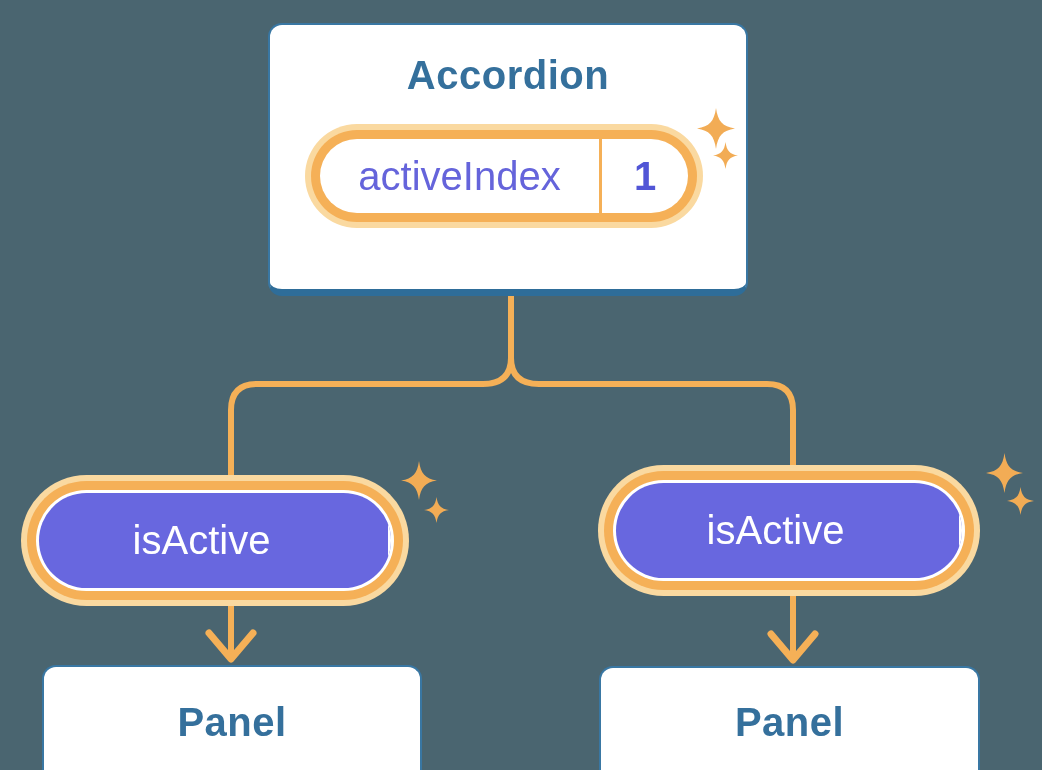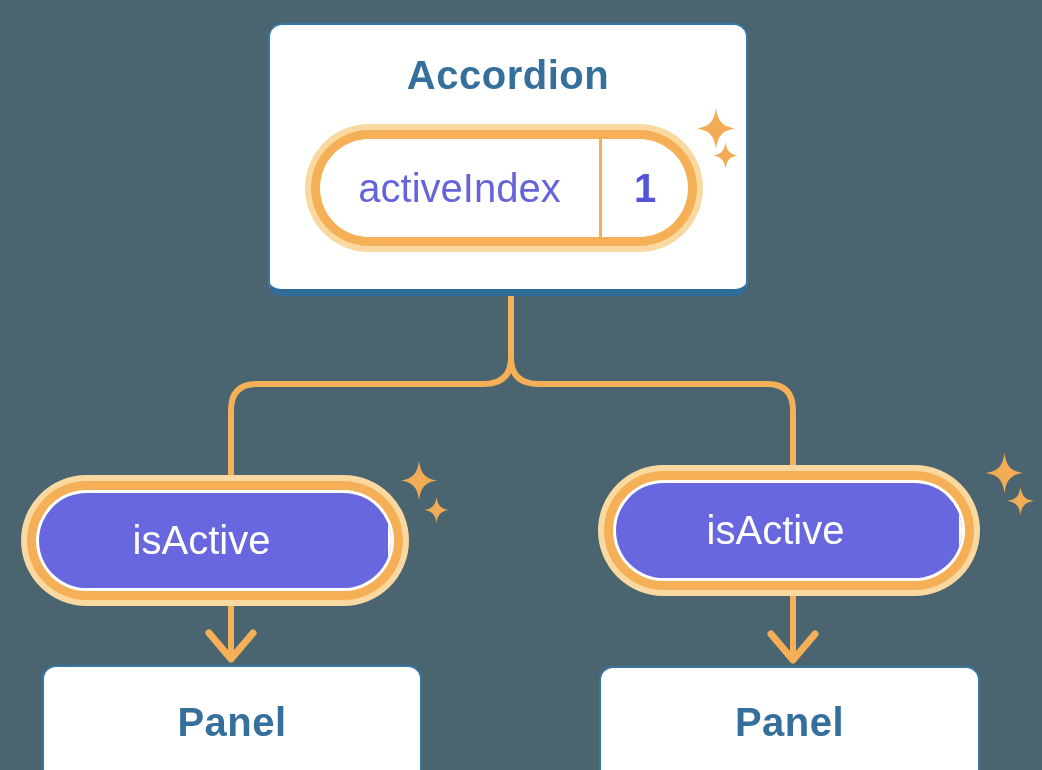--- a/index.html
+++ b/index.html
@@ -83,21 +83,21 @@
   }
   .pill-purple {
     width: 100%; height: 100%;
     background: var(--prop-pill-fill);
     border-radius: 999px;
     display: flex;
     align-items: stretch;
     overflow: hidden;
     gap: 24px;
   }
-  .state-pill { left: 305px; top: 104px; width: 398px; height: 128px; }
+  .state-pill { left: 305px; top: 104px; width: 398px; height: 104px; }
   .prop-pill.left  { left: 21px;  top: 455px; width: 388px; height: 131px; }
   .prop-pill.right { left: 598px; top: 445px; width: 382px; height: 131px; }
 
   .seg-label {
     flex: 1;
     display: flex; align-items: center; justify-content: center;
     font-size: 40px;
     font-weight: 400;
   }
   .seg-value {

